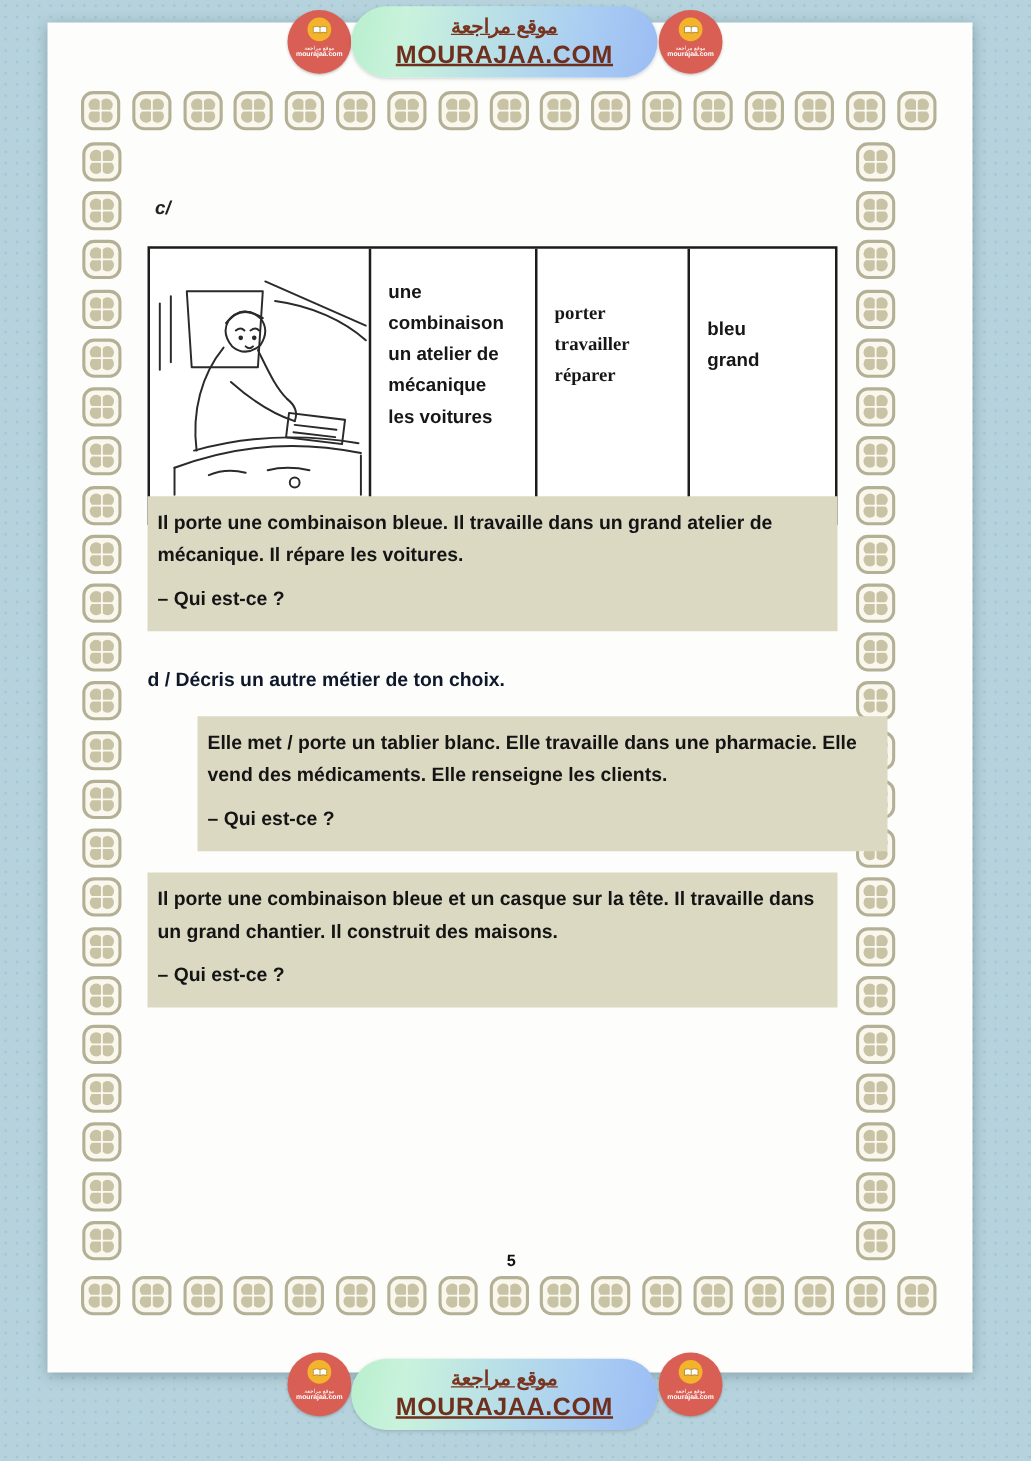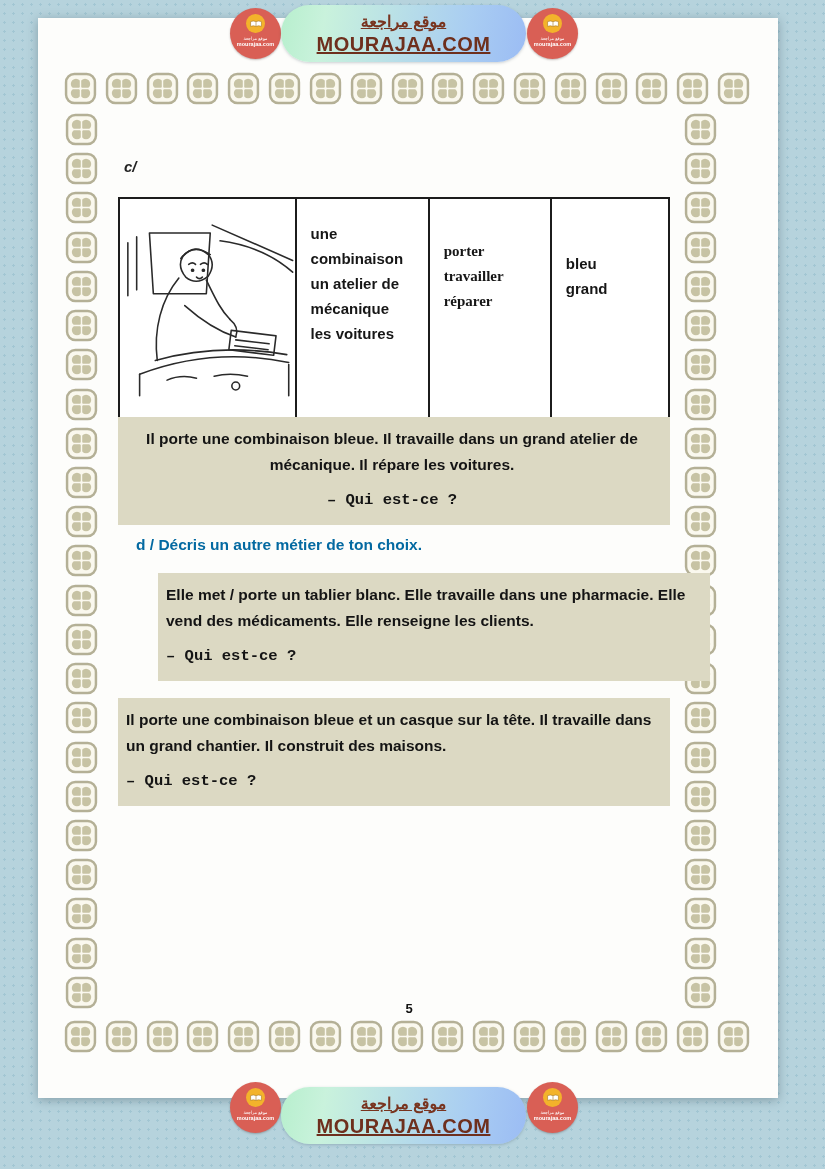--- a/index.html
+++ b/index.html
@@ -65,27 +65,27 @@
   .cell-words{font-size:15px;font-weight:bold;color:#161616;line-height:25px;
     white-space:pre-line;padding-left:14px;}
   .c2{width:134px;padding-top:22px;}
   .c3{width:123px;padding-top:40px;font-family:Liberation Serif, serif;}
   .c4{width:117px;padding-top:52px;}
   .tblock{
     position:absolute;left:80px;width:552px;box-sizing:border-box;
     background:#dcd9c3;padding:9px 12px 12px 8px;
     font-size:15.5px;font-weight:bold;color:#141414;line-height:26px;
   }
-  .tblock .q{margin-top:9px;font-family:Liberation Mono, monospace;}
-  .blk1{top:399px;text-align:center;}
+  .tblock .q{margin-top:9px;}
+  .blk1{top:379px;}
   .blk2{top:555px;margin-left:40px;}
   .blk3{top:680px;}
   .d-head{
-    position:absolute;left:98px;top:518px;font-size:15.5px;font-weight:bold;
-    color:#0369a1;
+    position:absolute;left:80px;top:518px;font-size:15.5px;font-weight:bold;
+    color:#0f172a;
   }
   .page-num{
     position:absolute;left:336px;top:983px;width:70px;text-align:center;
     font-size:13px;font-weight:bold;color:#111;
   }
 </style>
 </head>
 <body>
 
 <div class="stage">

